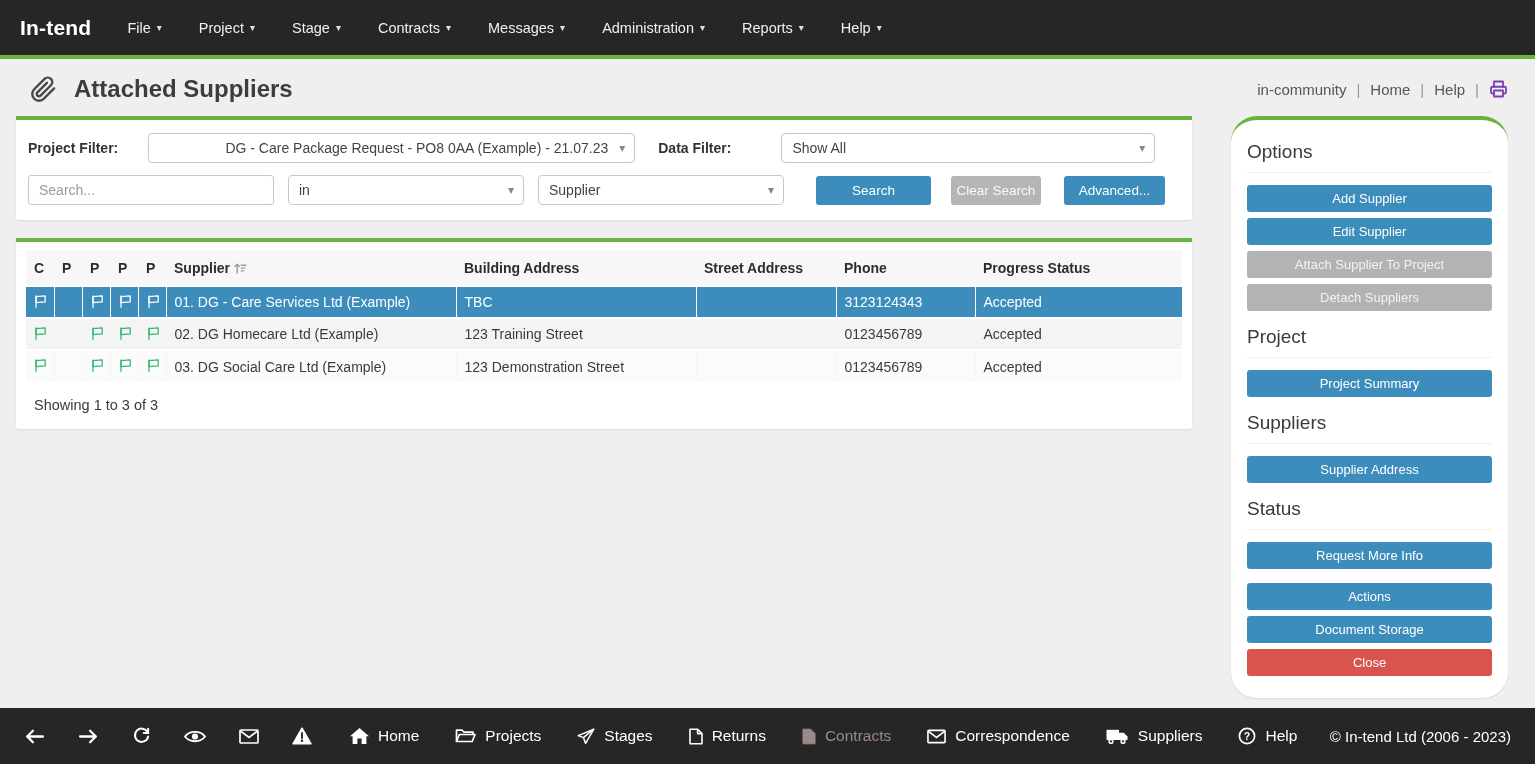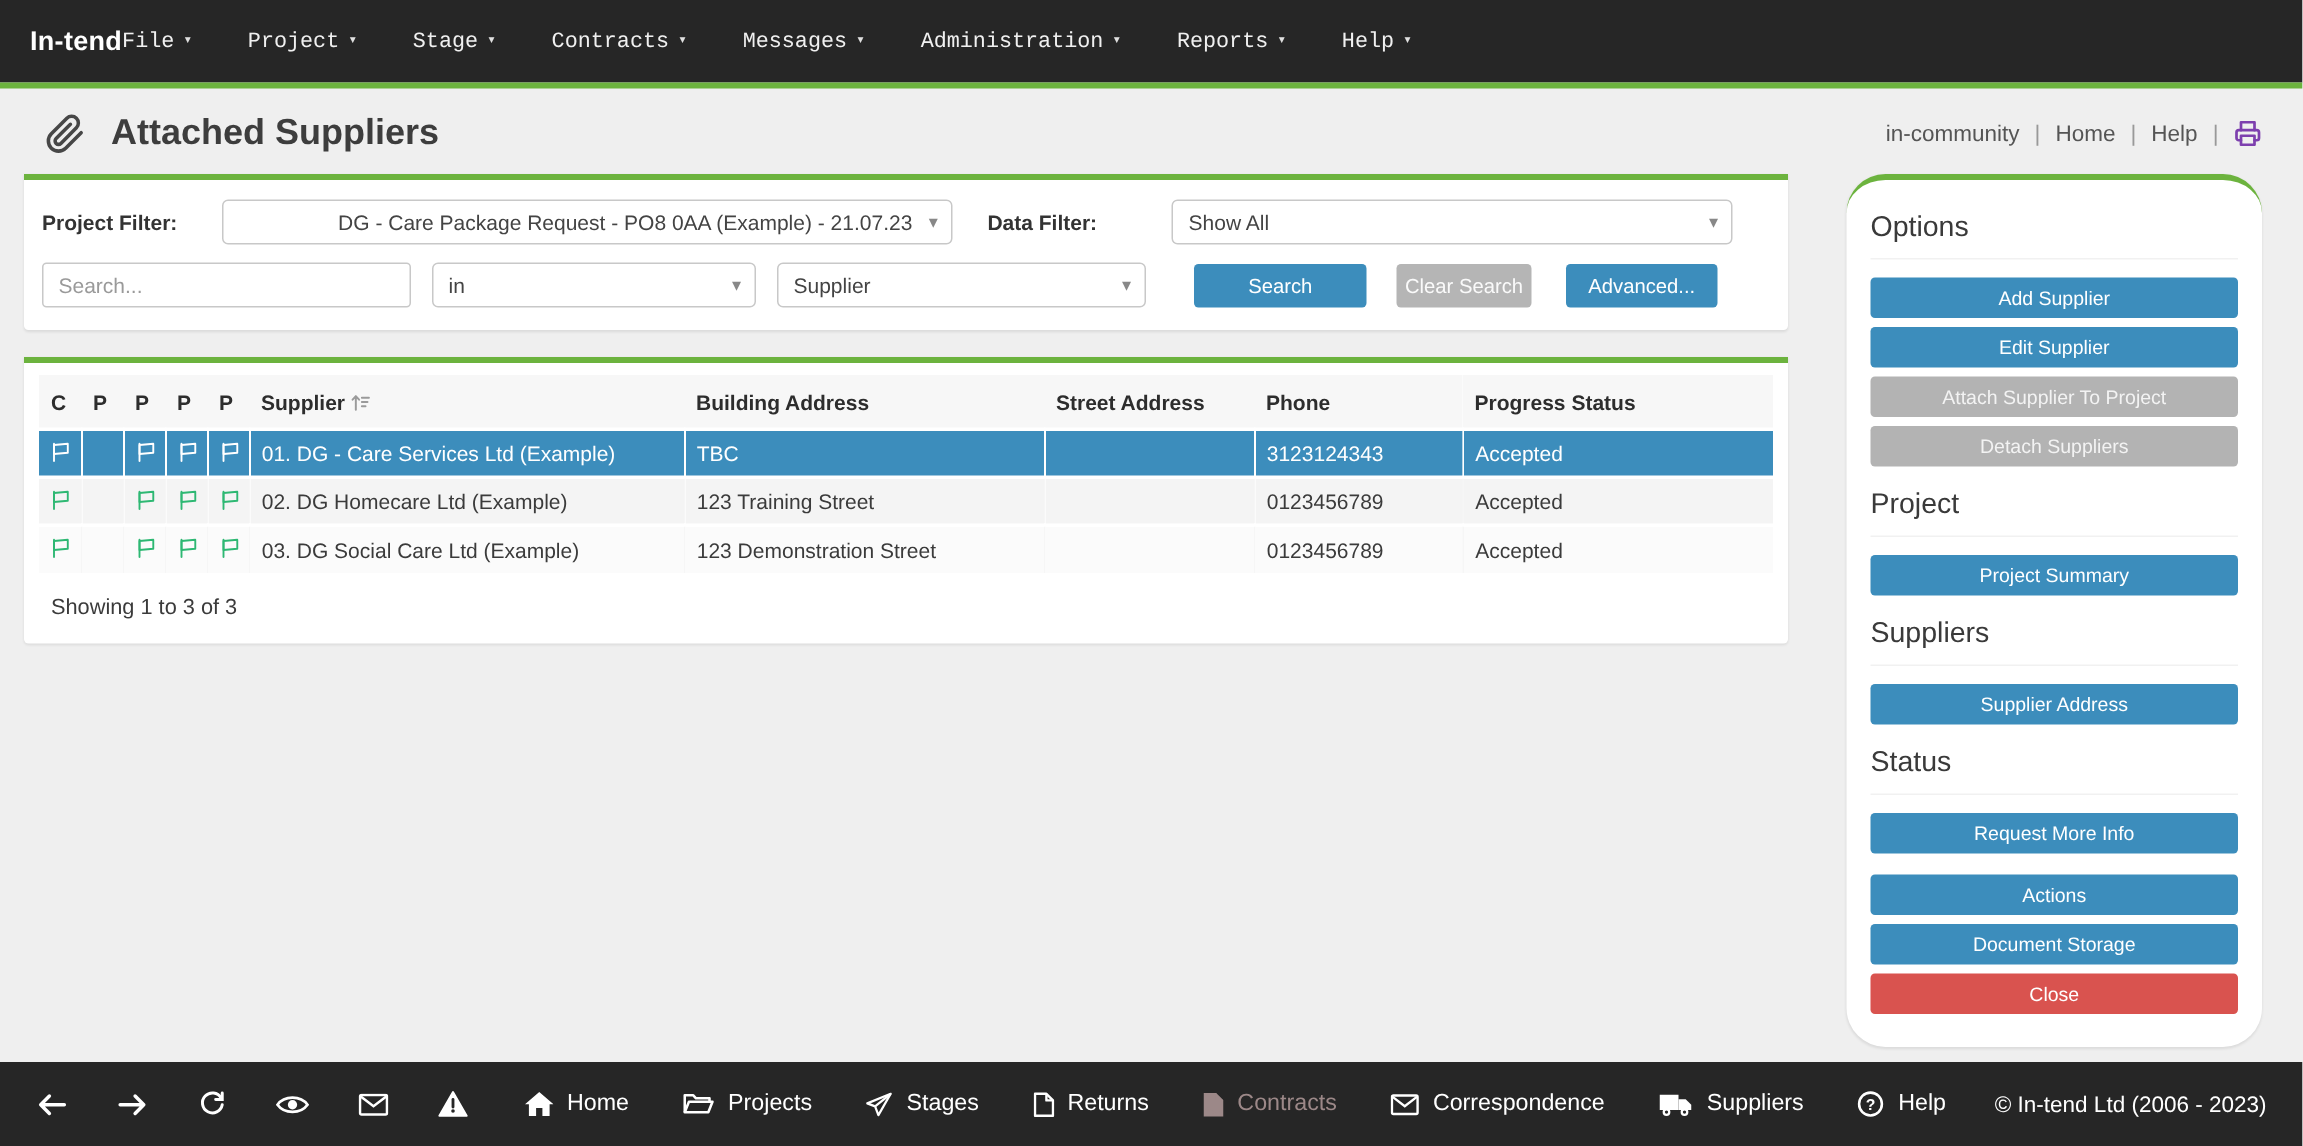--- a/index.html
+++ b/index.html
@@ -7,22 +7,22 @@
     --flag-green:#2eb873; --bar-bg:#262626; --printer-purple:#7d3fae;
     --contracts-muted:#9c8888; --disabled-gray:#b5b5b5; --page-bg:#efefef;
   }
   *{box-sizing:border-box; margin:0; padding:0;}
   html,body{width:1535px; height:764px; overflow:hidden;}
   body{font-family:"Liberation Sans", sans-serif; background:var(--page-bg); color:#333;}
   .page{width:1535px; height:764px; display:flex; flex-direction:column;}
 
   
   .topbar{height:55px; background:var(--bar-bg); display:flex; align-items:center; padding:0 20px; color:#fff; flex:none;}
-  .brand{font-size:18px; font-weight:600; letter-spacing:.2px; cursor:pointer;}
-  .menus{display:flex; gap:37px; font-size:14.5px; color:#f0f0f0;font-family:Liberation Mono, monospace;}
+  .brand{font-size:21px; font-weight:600; letter-spacing:.2px; cursor:pointer;}
+  .menus{display:flex; gap:37px; margin-left:36px; font-size:14.5px; color:#f0f0f0;}
   .menu-item{display:flex; align-items:center; gap:6px; cursor:pointer;}
   .caret{font-size:10px; color:#e0e0e0; line-height:1;}
   .green-rule{height:4px; background:var(--accent-green); flex:none;}
 
   
   .page-head{display:flex; align-items:center; justify-content:space-between; padding:16px 27px 13px 30px;}
   .title-wrap{display:flex; align-items:center; gap:17px;}
   .page-title{font-size:24px; font-weight:600; color:#3d3d3d;}
   .top-links{display:flex; align-items:center; font-size:15px; color:#555;}
   .top-links .tlink{cursor:pointer;}
@@ -40,21 +40,21 @@
   .filter-row + .filter-row{margin-top:12px;}
   .flabel{font-weight:700; font-size:14px; color:#333; white-space:nowrap;}
   .sel{position:relative; height:30px; background:#fff; border:1px solid #c8c8c8; border-radius:4px;
        display:flex; align-items:center; padding:0 26px 0 10px; font-size:14px; color:#444; cursor:pointer; white-space:nowrap; overflow:hidden;}
   .sel::after{content:"▾"; position:absolute; right:9px; top:50%; transform:translateY(-52%); color:#888; font-size:12px;}
   .sel-project{width:487px; margin-left:30px;justify-content:flex-end;}
   .lbl-data{margin-left:23px;}
   .sel-data{width:374px; margin-left:50px;}
   .search-input{width:246px; height:30px; border:1px solid #c8c8c8; border-radius:3px; padding:0 10px; font-size:14px; color:#444; font-family:inherit; outline:none;}
   .search-input::placeholder{color:#9a9a9a;}
-  .sel-in{width:216px; margin-left:14px;}
+  .sel-in{width:236px; margin-left:14px;}
   .sel-field{width:246px; margin-left:14px;}
   .btn{border:none; border-radius:3px; color:#fff; font-size:13.5px; height:29px; cursor:pointer; font-family:inherit;}
   .btn-primary{background:var(--primary-blue);}
   .btn-gray{background:var(--disabled-gray); color:#fafafa;}
   .btn-search{width:115px; margin-left:32px;}
   .btn-clear{width:90px; margin-left:20px;}
   .btn-adv{width:101px; margin-left:23px;}
 
   
   .table-panel{margin-top:18px; padding:8px 10px 16px;}

